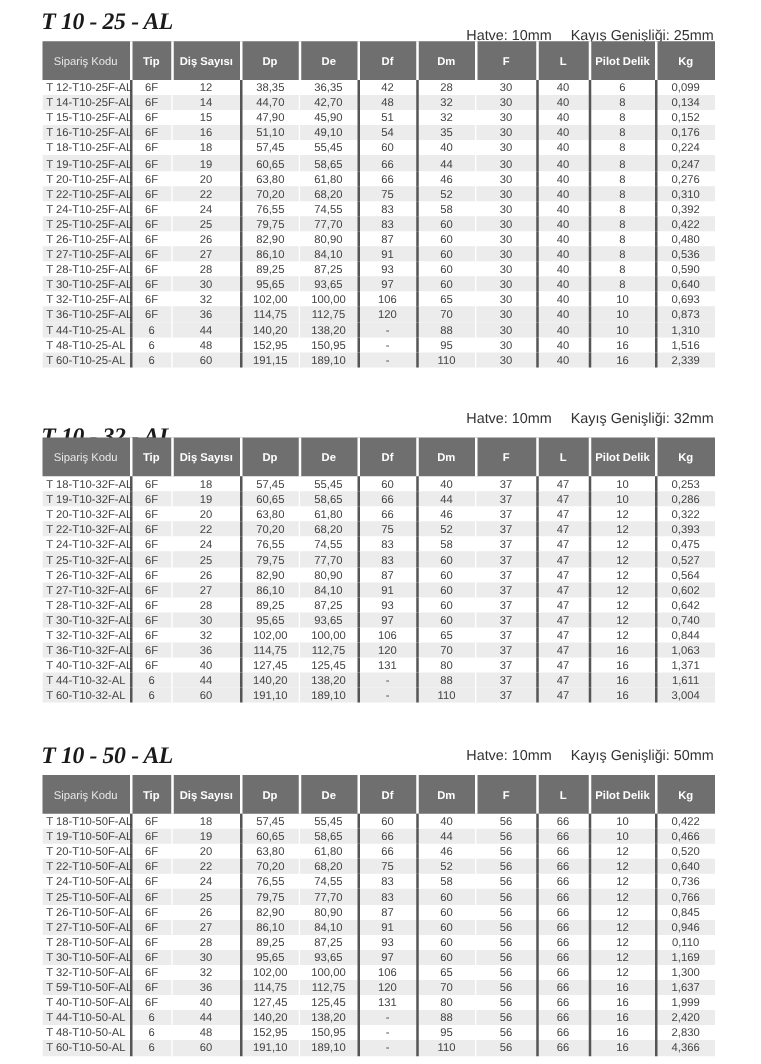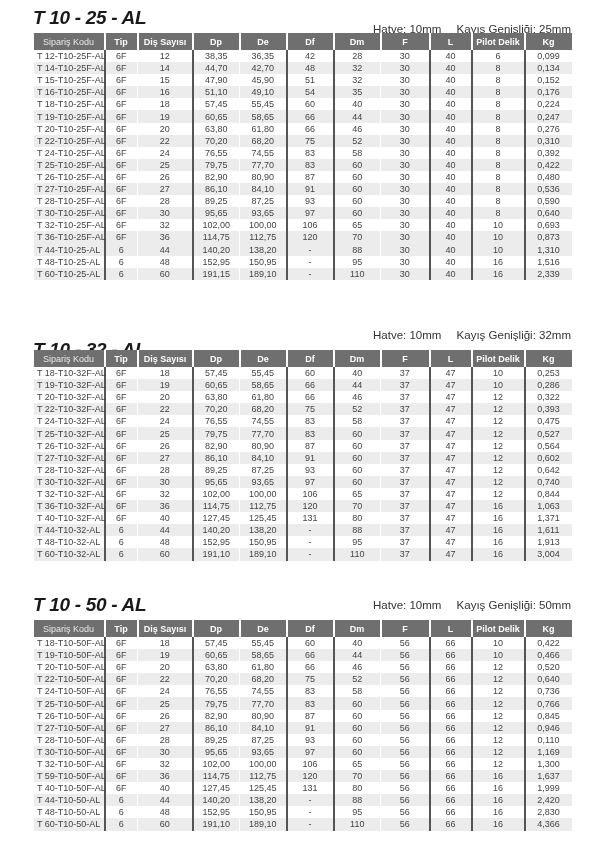--- a/index.html
+++ b/index.html
@@ -1,22 +1,22 @@
 <!DOCTYPE html>
 <html><head>
 <meta charset="utf-8">
 <style>
   html, body { margin: 0; padding: 0; background: #ffffff; }
   body { width: 609px; height: 851px; position: relative; overflow: hidden; font-family: "Liberation Sans", sans-serif; color: #333; }
   .section { position: absolute; left: 0; width: 609px; }
-  .title { position: absolute; left: 33px; font-family: Liberation Sans, sans-serif; font-weight: bold; font-style: italic; font-size: 19px; color: #1a1a1a; letter-spacing: -0.3px; }
+  .title { position: absolute; left: 33px; font-family: Liberation Serif, serif; font-weight: bold; font-style: italic; font-size: 19px; color: #1a1a1a; letter-spacing: -0.3px; }
   .spec { position: absolute; right: 38px; font-size: 11.5px; color: #333; white-space: nowrap; }
   .spec span { margin-left: 12px; }
   table { position: absolute; left: 33px; border-collapse: collapse; width: 538px; table-layout: fixed; font-family: "Liberation Sans", sans-serif; }
-  th { background: #6f6f6f; color: #fff; font-size: 9px; font-weight: bold; height: 17px; padding: 0; text-align: center; border-left: 2px solid #ffffff; }
+  th { background: #6f6f6f; color: #fff; font-size: 9px; font-weight: bold; height: 31px; padding: 0; text-align: center; border-left: 2px solid #ffffff; }
   th:first-child { border-left: none; font-weight: normal; color: #e8e8e8; }
   td { font-size: 9px; color: #444; height: 12.1px; line-height: 12px; padding: 0; text-align: center; white-space: nowrap; border-left: 1px solid #fff; }
   td:first-child { text-align: left; padding-left: 3px; }
   td.thick { border-left: 2px solid #555; }
   tr.alt td { background: #ececec; }
   col.c0 { width: 71px; } col.c1 { width: 33px; } col.c2 { width: 55px; } col.c3 { width: 47px; } col.c4 { width: 47px; }
   col.c5 { width: 47px; } col.c6 { width: 47px; } col.c7 { width: 49px; } col.c8 { width: 42px; } col.c9 { width: 53px; } col.c10 { width: 47px; }
 </style>
 </head>
 <body>
@@ -519,33 +519,20 @@
           <td>44</td>
           <td class="thick">140,20</td>
           <td>138,20</td>
           <td class="thick">-</td>
           <td class="thick">88</td>
           <td>37</td>
           <td class="thick">47</td>
           <td class="thick">16</td>
           <td class="thick">1,611</td>
         </tr>
-        <tr>
-          <td>T 48-T10-32-AL</td>
-          <td class="thick">6</td>
-          <td>48</td>
-          <td class="thick">152,95</td>
-          <td>150,95</td>
-          <td class="thick">-</td>
-          <td class="thick">95</td>
-          <td>37</td>
-          <td class="thick">47</td>
-          <td class="thick">16</td>
-          <td class="thick">1,913</td>
-        </tr>
         <tr class="alt">
           <td>T 60-T10-32-AL</td>
           <td class="thick">6</td>
           <td>60</td>
           <td class="thick">191,10</td>
           <td>189,10</td>
           <td class="thick">-</td>
           <td class="thick">110</td>
           <td>37</td>
           <td class="thick">47</td>

